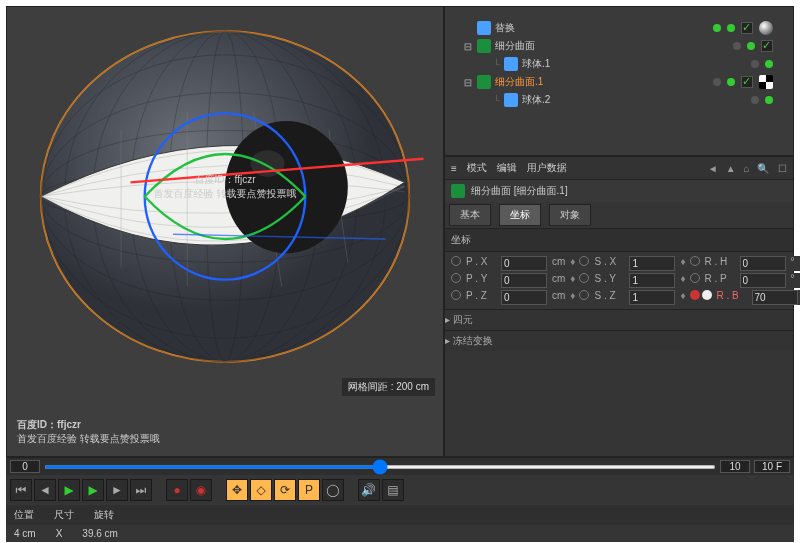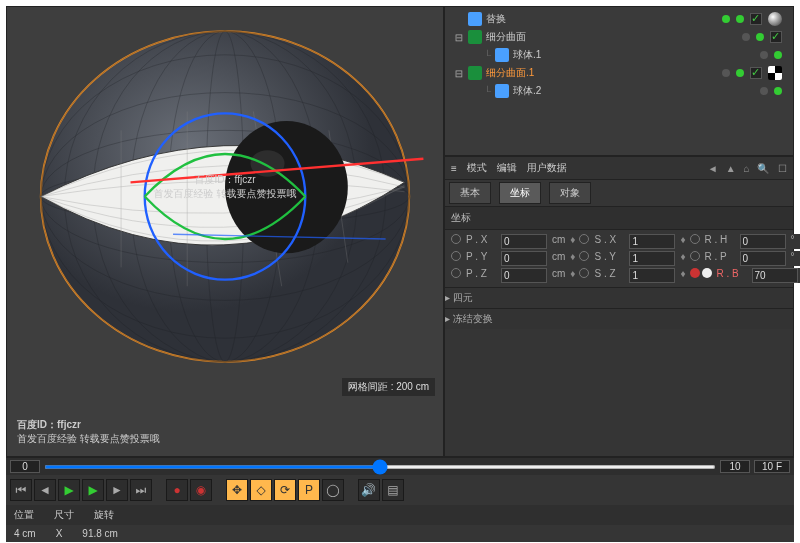--- a/index.html
+++ b/index.html
@@ -6,21 +6,21 @@
 body{background:#111;width:800px;height:543px;overflow:hidden;position:relative}
 .app{display:flex;flex-direction:column;width:100%;height:100%;background:#3a3a3a;border:6px solid #fff}
 .main{display:flex;flex:1;min-height:0}
 .viewport{flex:1;background:#3e3e3e;position:relative;border:1px solid #222}
 .eye{position:absolute;left:10px;top:10px;right:10px;bottom:80px}
 .eye svg{width:100%;height:100%}
 .grid-label{position:absolute;right:8px;bottom:60px;background:rgba(0,0,0,.3);padding:2px 6px;color:#ddd}
 .watermark{position:absolute;left:50%;top:40%;transform:translate(-50%,-50%);color:rgba(255,255,255,.25);font-size:14px;text-align:center;pointer-events:none}
 .watermark2{position:absolute;left:10px;bottom:10px;color:rgba(40,40,40,.5);font-size:18px;font-weight:bold}
 .right-panel{width:350px;display:flex;flex-direction:column;background:#353535}
-.objects{flex:0 0 150px;background:#3a3a3a;border:1px solid #222;padding:3px}
+.objects{flex:0 0 150px;background:#3a3a3a;border:1px solid #222;padding:12px}
 .obj-row{display:flex;align-items:center;height:18px;gap:4px;padding-left:2px}
 .obj-row .indent{display:inline-block}
 .obj-row .expand{width:10px;color:#aaa;text-align:center;cursor:pointer}
 .obj-row .ico{width:14px;height:14px;border-radius:2px;display:inline-block}
 .obj-row .name{color:#ccc;cursor:pointer}
 .obj-row .name.sel{color:#ff9a3c}
 .obj-row .flags{margin-left:auto;display:flex;gap:6px;align-items:center;padding-right:8px}
 .dot{width:8px;height:8px;border-radius:50%;display:inline-block}
 .dot.green{background:#3c3}
 .dot.gray{background:#555}
@@ -188,20 +188,24 @@
       <span class="menu">编辑</span>
       <span class="menu">用户数据</span>
       <div class="icons">
         <span>◄</span>
         <span>▲</span>
         <span>⌂</span>
         <span>🔍</span>
         <span>☐</span>
       </div>
     </div>
+    <div class="attr-title">
+      <span class="cube-ico"></span>
+      <span>细分曲面 [细分曲面.1]</span>
+    </div>
     <div class="attr-tabs">
       <div class="tab">基本</div>
       <div class="tab sel">坐标</div>
       <div class="tab">对象</div>
     </div>
     <div class="attr-sec">坐标</div>
     <div class="coords">
      <div class="coord-row">
       <div class="fld">
                 <span class="radio"></span>
@@ -311,17 +315,17 @@
      <div class="grp">
             <span>尺寸</span>
           </div>
      <div class="grp">
             <span>旋转</span>
           </div>
    </div>
    <div class="coord-bar" style="background:#353535">
      <span>4 cm</span>
      <span>X</span>
-     <span>91.8 cm</span>
+     <span>39.6 cm</span>
    </div>
   </div>
  </div>
 </div>
 
 </body></html>

